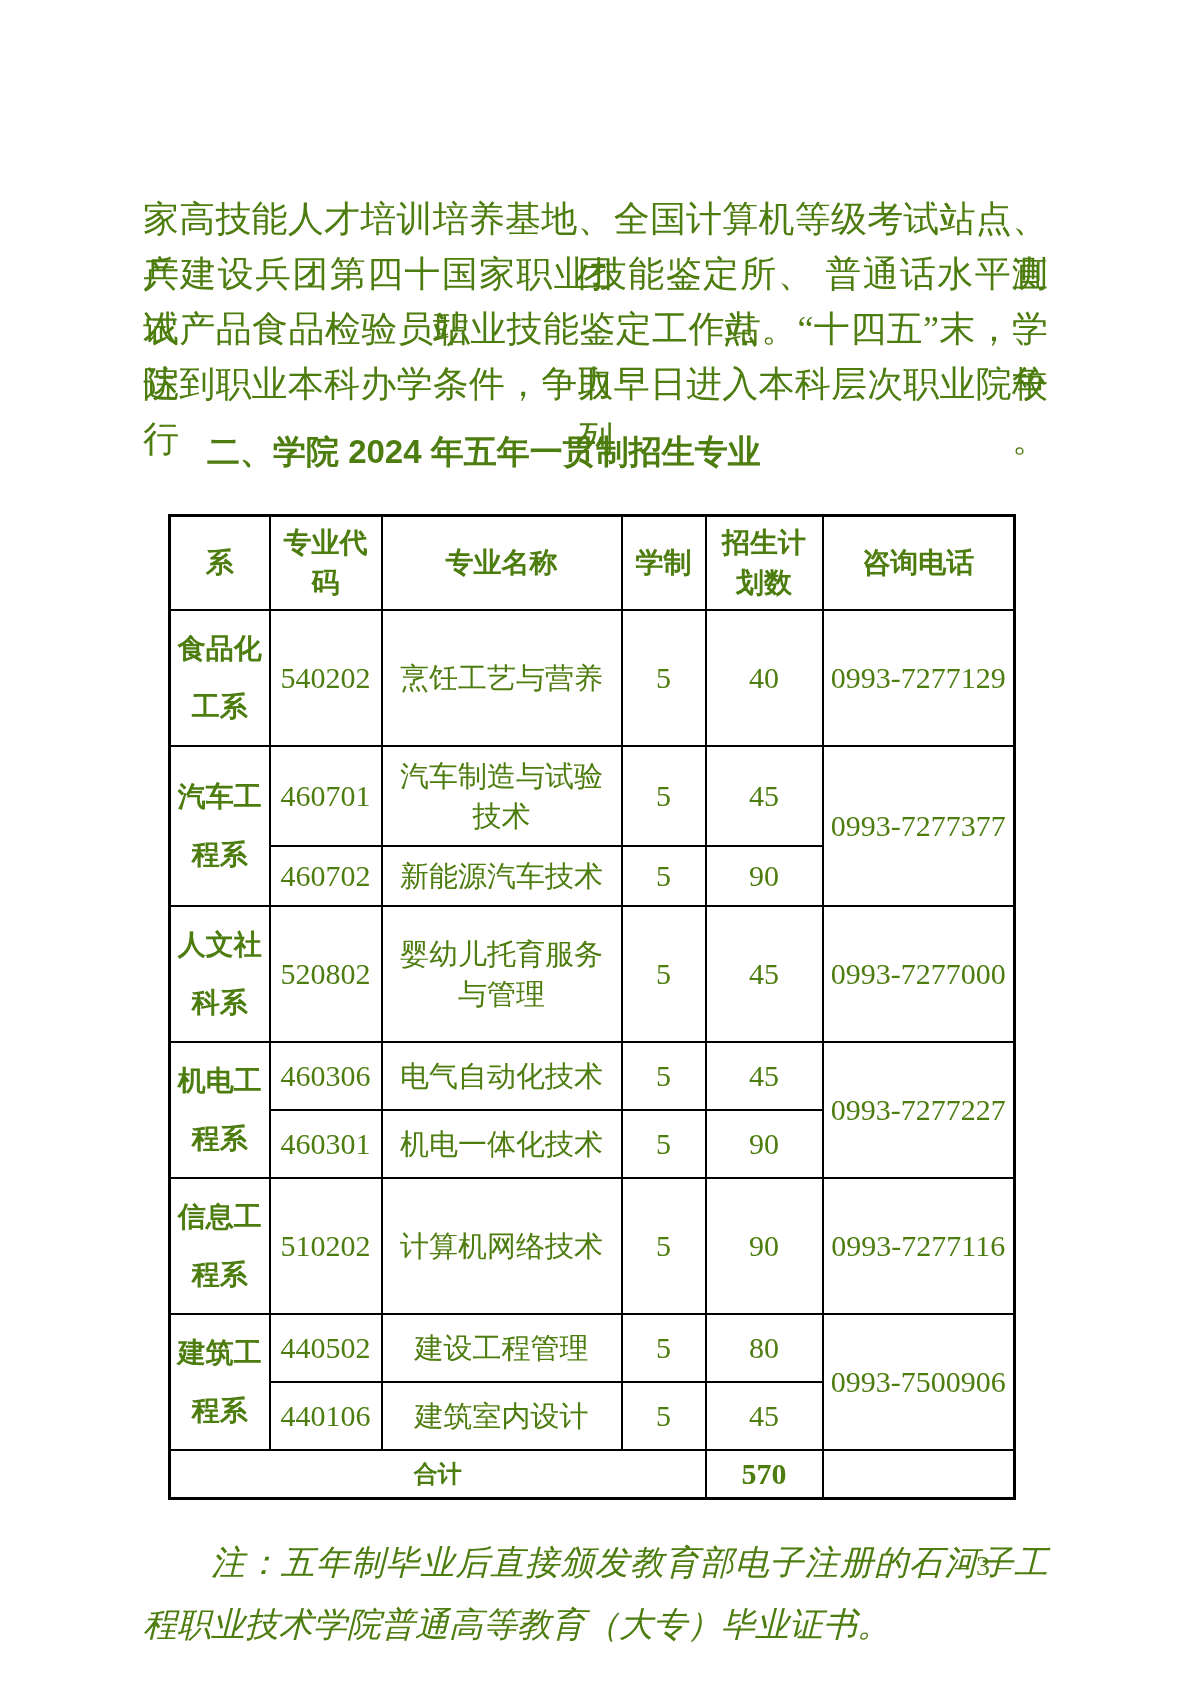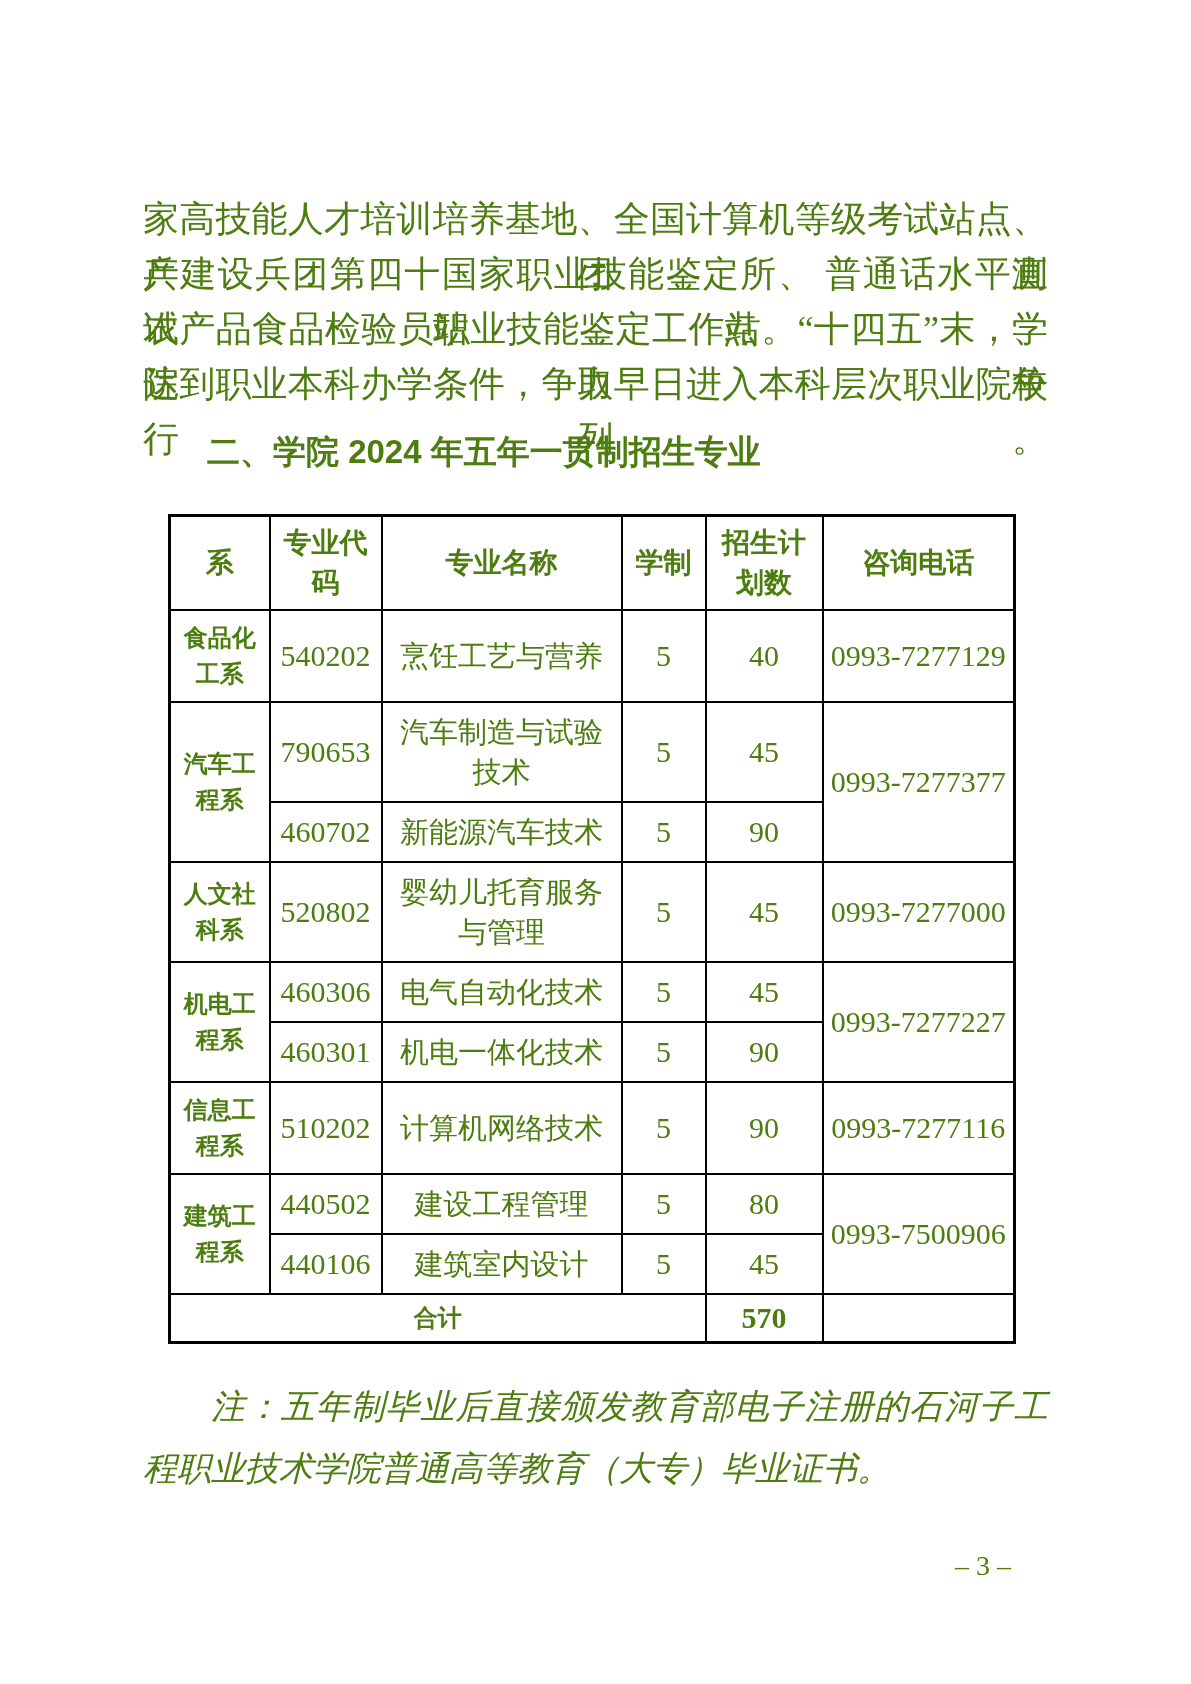--- a/index.html
+++ b/index.html
@@ -60,22 +60,22 @@
   table.enroll th {
     font-family: "Liberation Sans", "DejaVu Sans", sans-serif;
     font-weight: bold;
     font-size: 28px;
     line-height: 40px;
     padding: 6px 4px;
   }
   td.dept {
     font-family: "Liberation Sans", "DejaVu Sans", sans-serif;
     font-weight: bold;
-    font-size: 24px;
-    line-height: 36px;
+    font-size: 28px;
+    line-height: 58px;
   }
   td.code, td.years, td.plan {
     font-family: "Liberation Serif", "DejaVu Serif", serif;
     font-size: 30px;
     line-height: 40px;
   }
   td.major {
     font-family: "Liberation Serif", "DejaVu Serif", serif;
     font-size: 29px;
     line-height: 40px;
@@ -156,21 +156,21 @@
       <tr>
         <td class="dept">食品化工系</td>
         <td class="code">540202</td>
         <td class="major">烹饪工艺与营养</td>
         <td class="years">5</td>
         <td class="plan">40</td>
         <td class="phone">0993-7277129</td>
       </tr>
       <tr>
         <td class="dept" rowspan="2">汽车工程系</td>
-        <td class="code">790653</td>
+        <td class="code">460701</td>
         <td class="major">汽车制造与试验技术</td>
         <td class="years">5</td>
         <td class="plan">45</td>
         <td class="phone" rowspan="2">0993-7277377</td>
       </tr>
       <tr>
         <td class="code">460702</td>
         <td class="major">新能源汽车技术</td>
         <td class="years">5</td>
         <td class="plan">90</td>

